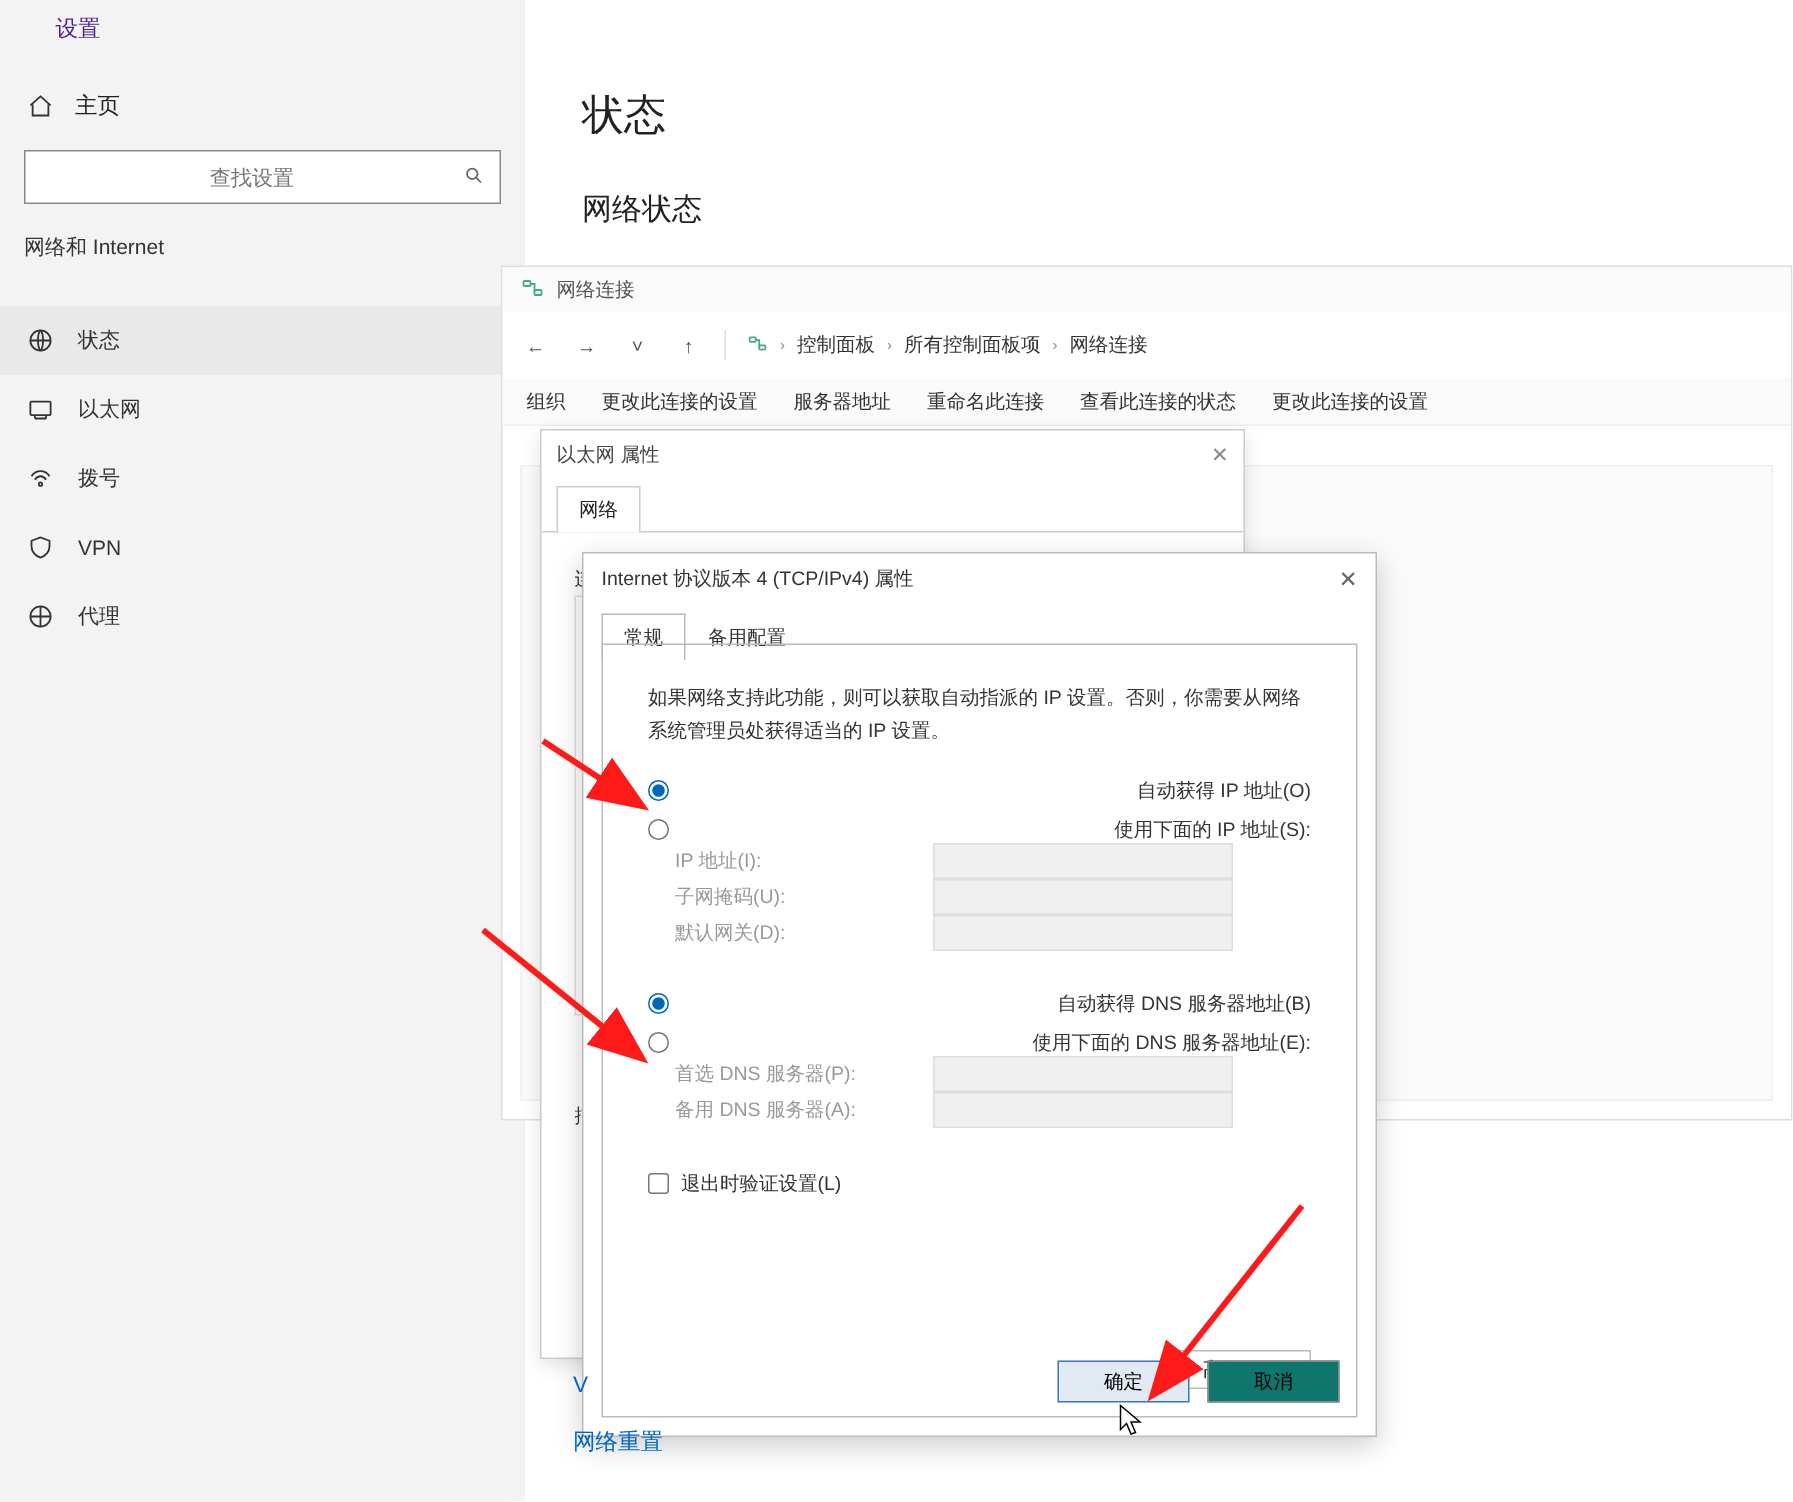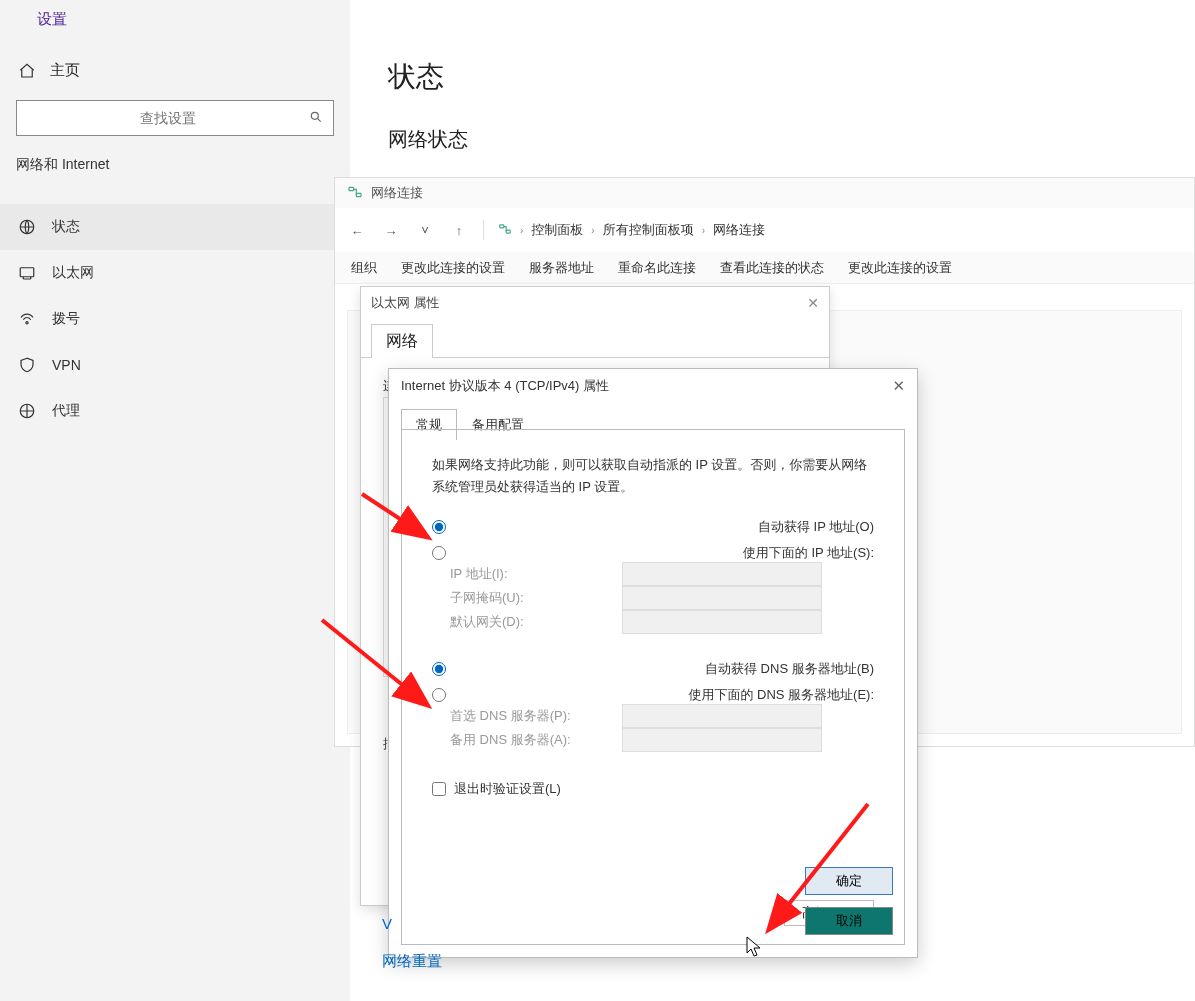--- a/index.html
+++ b/index.html
@@ -43,21 +43,21 @@
   .explorer-body { position: absolute; left: 12px; top: 132px; right: 12px; bottom: 12px; background: #fafafa; border: 1px solid #eee; }
   .explorer-checkcol { position: absolute; left: 20px; top: 150px; width: 14px; }
   .explorer-checkcol .ck { width: 12px; height: 12px; border: 1px solid #bbb; margin-bottom: 10px; background: #fff; position: relative; }
   .explorer-checkcol .ck.ch::after { content: "✓"; position: absolute; top: -3px; left: 0; font-size: 11px; color: #555; }
 
   
   .ether-dialog { position: absolute; left: 360px; top: 286px; width: 470px; height: 620px; background: #fff; border: 1px solid #ccc; box-shadow: 0 4px 12px rgba(0,0,0,.12); }
   .ether-dialog .dlg-titlebar { height: 32px; display: flex; align-items: center; padding: 0 10px; font-size: 13px; color: #444; }
   .ether-dialog .dlg-titlebar .close { margin-left: auto; color: #888; font-size: 14px; cursor: pointer; }
   .ether-dialog .tabstrip { display: flex; padding: 4px 10px 0 10px; border-bottom: 1px solid #ccc; }
-  .ether-dialog .tabstrip .tab { padding: 6px 14px; font-size: 16px; border: 1px solid #ccc; border-bottom: none; background: #fff; position: relative; top: 1px; }
+  .ether-dialog .tabstrip .tab { padding: 6px 14px; font-size: 13px; border: 1px solid #ccc; border-bottom: none; background: #fff; position: relative; top: 1px; }
   .ether-dialog .section-label { position: absolute; left: 22px; top: 90px; font-size: 13px; color: #333; }
   .ether-dialog .section-label2 { position: absolute; left: 22px; top: 448px; font-size: 13px; color: #333; }
   .ether-dialog .inner-box { position: absolute; left: 22px; top: 110px; right: 22px; height: 280px; border: 1px solid #ddd; background: #fff; }
 
   
   .ipv4-dialog { position: absolute; left: 388px; top: 368px; width: 530px; height: 590px; background: #fff; border: 1px solid #bbb; box-shadow: 0 6px 18px rgba(0,0,0,.2); }
   .ipv4-dialog .dlg-titlebar { height: 34px; display: flex; align-items: center; padding: 0 12px; font-size: 13px; color: #333; }
   .ipv4-dialog .dlg-titlebar .close { margin-left: auto; color: #666; font-size: 15px; cursor: pointer; }
   .ipv4-dialog .tabs { display: flex; padding: 6px 12px 0 12px; }
   .ipv4-dialog .tabs .tab { padding: 6px 14px; font-size: 13px; color: #333; border: 1px solid transparent; border-bottom: none; cursor: pointer; }
@@ -65,21 +65,21 @@
   .ipv4-dialog .body { position: absolute; top: 60px; left: 12px; right: 12px; bottom: 12px; border: 1px solid #bbb; padding: 24px 30px 14px 30px; }
   .ipv4-dialog .body .infotext { font-size: 13px; color: #333; line-height: 1.7; }
   .radio-row { display: flex; align-items: center; gap: 8px; font-size: 13px; margin-top: 20px; color: #333; justify-content: space-between; }
   .radio-row input[type="radio"] { accent-color: #0067c0; width: 14px; height: 14px; }
   .field-row { display: flex; align-items: center; margin-top: 0; }
   .field-row .flabel { width: 190px; font-size: 13px; color: #999; padding-left: 18px; }
   .field-row .ftext { width: 200px; height: 24px; background: #f0f0f0; border: 1px solid #ddd; }
   .check-row { display: flex; align-items: center; gap: 8px; font-size: 13px; margin-top: 28px; color: #333; }
   .check-row input { width: 14px; height: 14px; }
   .adv-btn { position: absolute; right: 30px; bottom: 18px; width: 90px; height: 26px; font-size: 13px; background: #fff; border: 1px solid #bbb; cursor: pointer; }
-  .dlg-buttons { position: absolute; right: 24px; bottom: 22px; display: flex; gap: 12px; flex-direction: column; }
+  .dlg-buttons { position: absolute; right: 24px; bottom: 22px; display: flex; gap: 12px; }
   .dlg-buttons button { width: 88px; height: 28px; font-size: 13px; border: 1px solid #888; cursor: pointer; }
   .dlg-buttons button.ok { background: #e1e9f3; border-color: #3b78c4; }
   .dlg-buttons button.cancel { background: #0f766e; }
 
   
   svg.annot { position: absolute; pointer-events: none; }
 
 </style>
 </head>
 <body>

